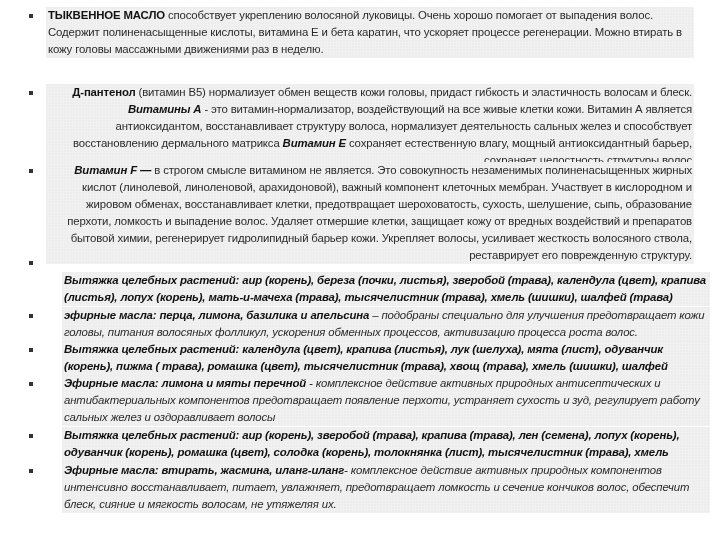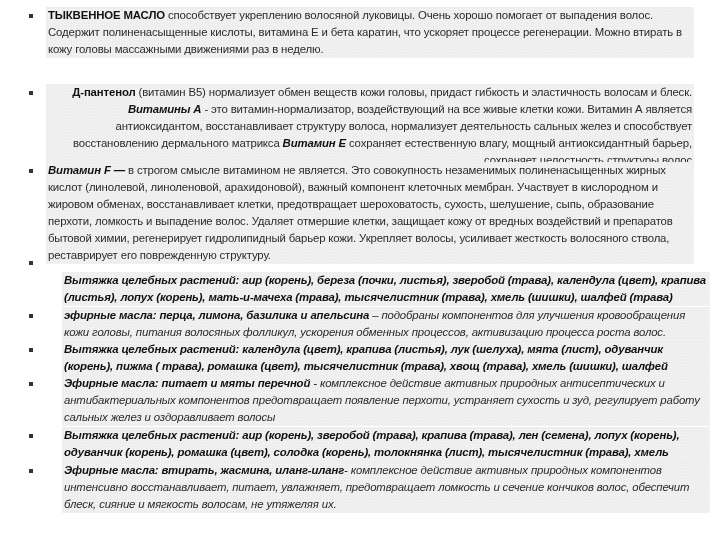--- a/index.html
+++ b/index.html
@@ -77,53 +77,53 @@
 
     <li class="item" style="top:84px;">
       <span class="bullet" style="top:7px;"></span>
       <div class="text" style="top:0;text-align:right;">
         <b>Д</b><b>-пантенол</b><span> (витамин В5) нормализует обмен веществ кожи головы, придаст гибкость и эластичность волосам и блеск. </span><i class="lbl">Витамины А</i><span> - это витамин-нормализатор, воздействующий на все живые клетки кожи. Витамин А является антиоксидантом, восстанавливает структуру волоса, нормализует деятельность сальных желез и способствует восстановлению дермального матрикса </span><i class="lbl">Витамин Е</i><span> сохраняет естественную влагу, мощный антиоксидантный барьер, сохраняет целостность структуры волос</span>
       </div>
     </li>
 
     <li class="item" style="top:162px;">
       <span class="bullet" style="top:7px;"></span>
-      <div class="text" style="top:0;">
+      <div class="text" style="top:0;text-align:right;">
         <i class="lbl">Витамин F —</i><span> в строгом смысле витамином не является. Это совокупность незаменимых полиненасыщенных жирных кислот (линолевой, линоленовой, арахидоновой), важный компонент клеточных мембран. Участвует в кислородном и жировом обменах, восстанавливает клетки, предотвращает шероховатость, сухость, шелушение, сыпь, образование перхоти, ломкость и выпадение волос. Удаляет отмершие клетки, защищает кожу от вредных воздействий и препаратов бытовой химии, регенерирует гидролипидный барьер кожи. Укрепляет волосы, усиливает жесткость волосяного ствола, реставрирует его поврежденную структуру.</span>
       </div>
     </li>
 
     <li class="item" style="top:254px;">
       <span class="bullet" style="top:7px;"></span>
     </li>
 
     <li class="item" style="top:272px;">
       <div class="text script" style="top:0;">
         <i class="lbl">Вытяжка целебных растений: аир (корень), береза (почки, листья), зверобой (трава), календула (цвет), крапива (листья), лопух (корень), мать-и-мачеха (трава), тысячелистник (трава), хмель (шишки), шалфей (трава)</i>
       </div>
     </li>
 
     <li class="item" style="top:307px;">
       <span class="bullet" style="top:7px;"></span>
       <div class="text script" style="top:0;">
-        <i class="lbl">эфирные масла: перца, лимона, базилика и апельсина</i><span class="thin-it"> – подобраны компонентов для улучшения кровообращения кожи головы, питания волосяных фолликул, ускорения обменных процессов, активизацию процесса роста волос.</span>
+        <i class="lbl">эфирные масла: перца, лимона, базилика и апельсина</i><span class="thin-it"> – подобраны специально для улучшения предотвращает кожи головы, питания волосяных фолликул, ускорения обменных процессов, активизацию процесса роста волос.</span>
       </div>
     </li>
 
     <li class="item" style="top:341px;">
       <span class="bullet" style="top:7px;"></span>
       <div class="text script" style="top:0;">
         <i class="lbl">Вытяжка целебных растений: календула (цвет), крапива (листья), лук (шелуха), мята (лист), одуванчик (корень), пижма ( трава), ромашка (цвет), тысячелистник (трава), хвощ (трава), хмель (шишки), шалфей (трава)</i>
       </div>
     </li>
 
     <li class="item" style="top:375px;">
       <span class="bullet" style="top:7px;"></span>
       <div class="text script" style="top:0;">
-        <i class="lbl">Эфирные масла: питает и мяты перечной</i><span class="thin-it"> - комплексное действие активных природных антисептических и антибактериальных компонентов предотвращает появление перхоти, устраняет сухость и зуд, регулирует работу сальных желез и оздоравливает волосы</span>
+        <i class="lbl">Эфирные масла: лимона и мяты перечной</i><span class="thin-it"> - комплексное действие активных природных антисептических и антибактериальных компонентов предотвращает появление перхоти, устраняет сухость и зуд, регулирует работу сальных желез и оздоравливает волосы</span>
       </div>
     </li>
 
     <li class="item" style="top:427px;">
       <span class="bullet" style="top:7px;"></span>
       <div class="text script" style="top:0;">
         <i class="lbl">Вытяжка целебных растений: аир (корень), зверобой (трава), крапива (трава), лен (семена), лопух (корень), одуванчик (корень), ромашка (цвет), солодка (корень), толокнянка (лист), тысячелистник (трава), хмель (шишки)</i>
       </div>
     </li>
 

